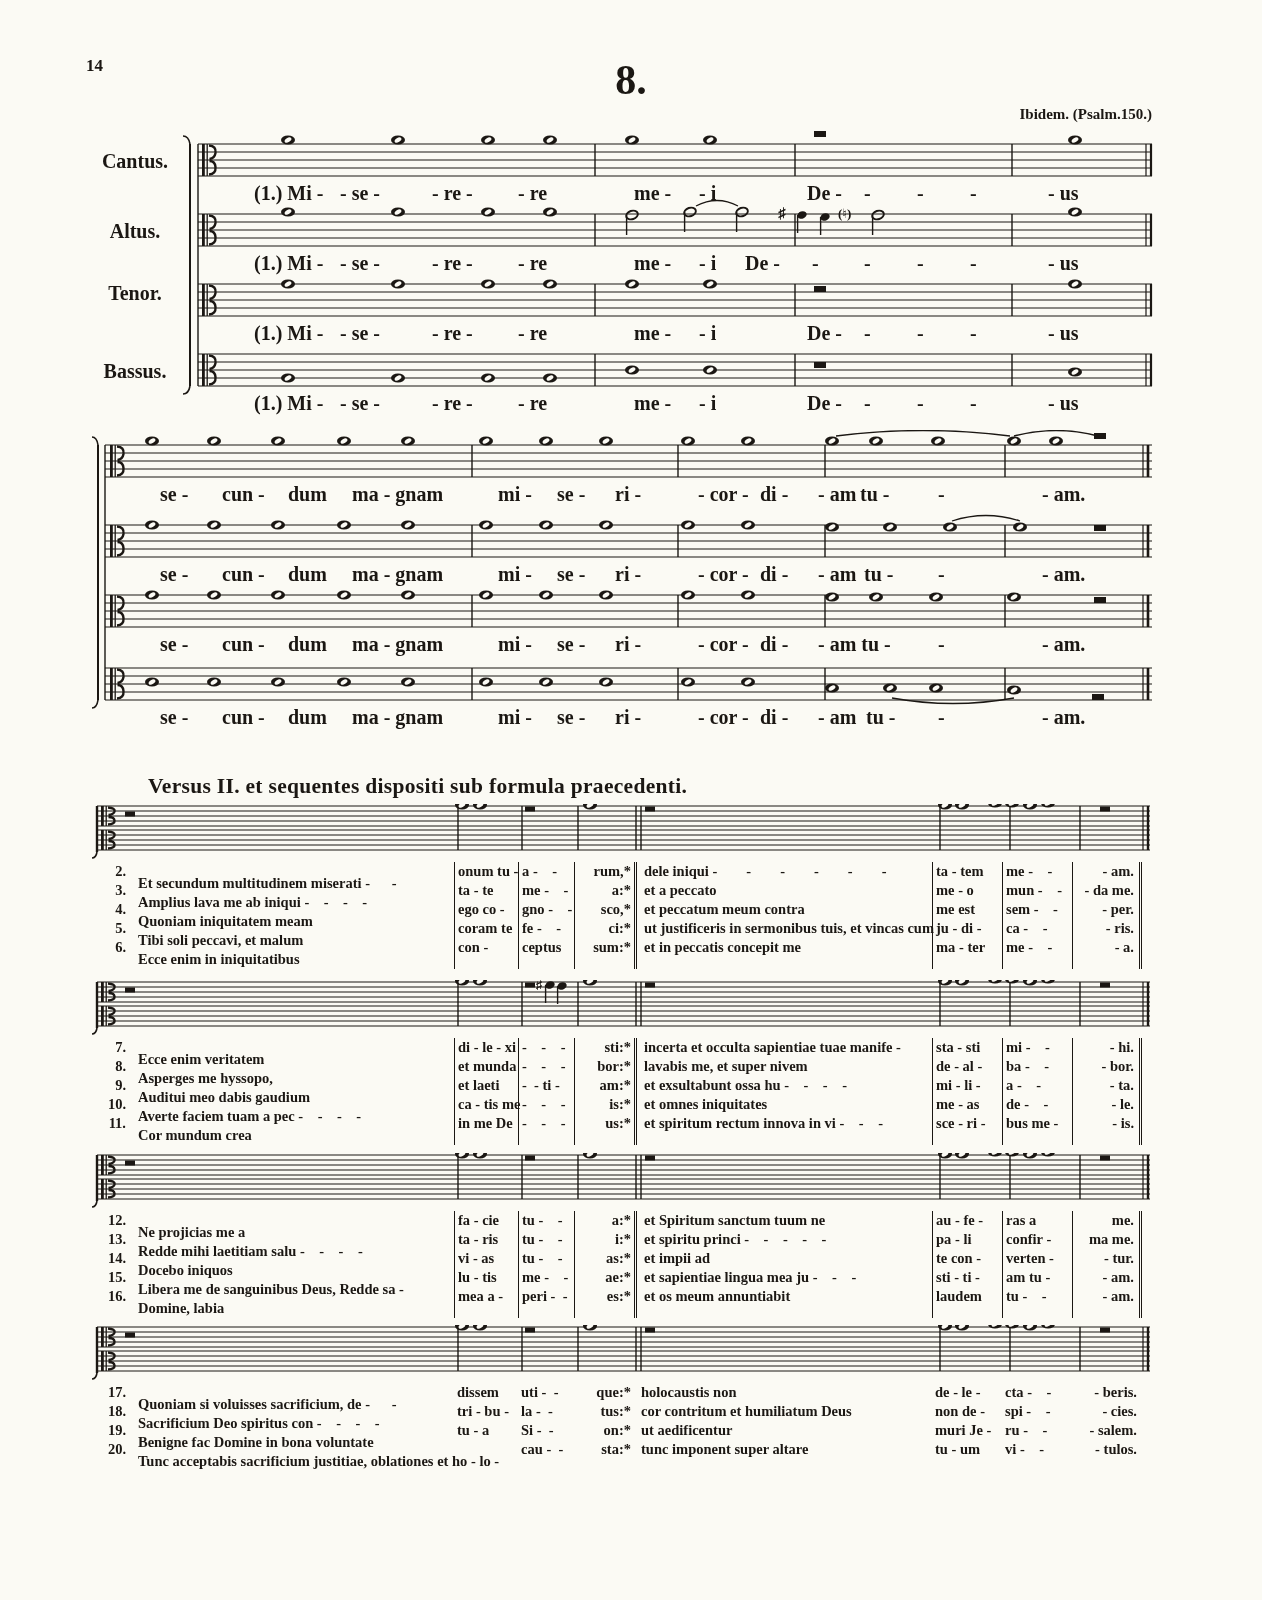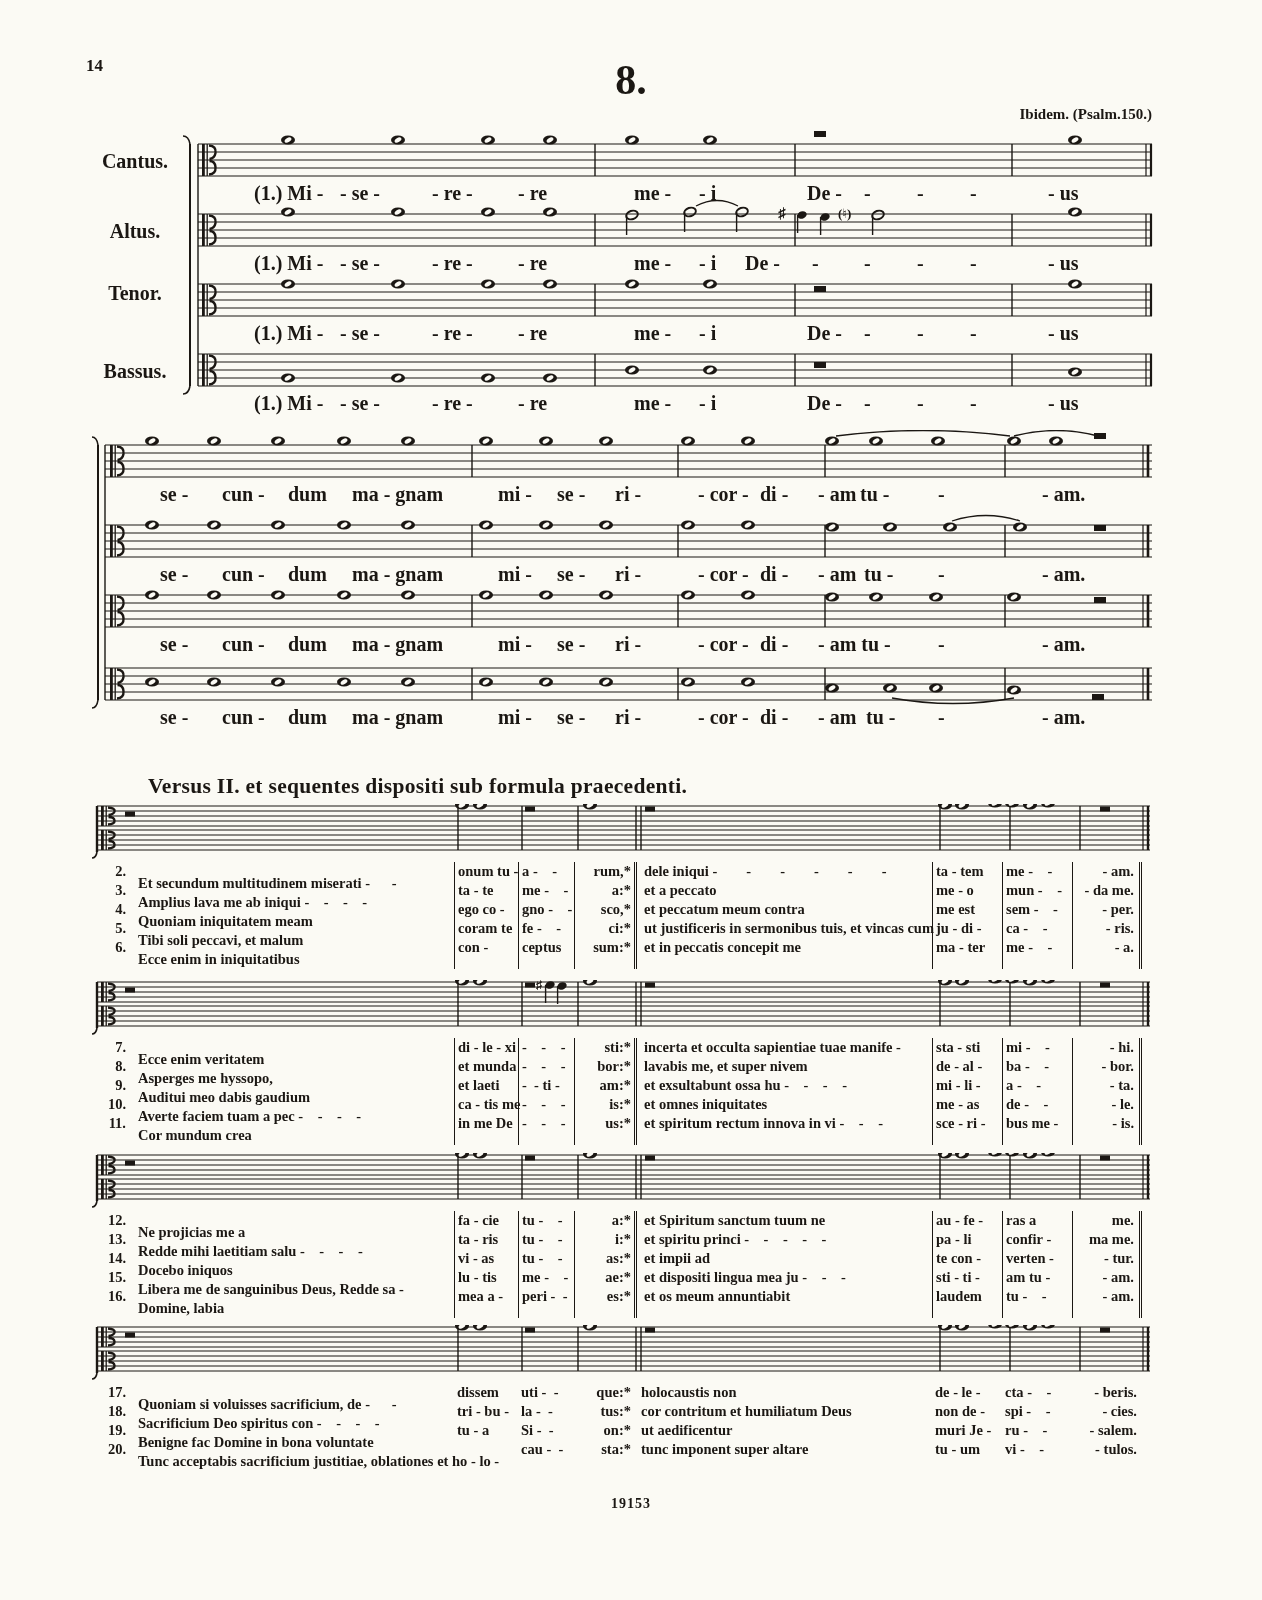--- a/index.html
+++ b/index.html
@@ -720,21 +720,21 @@
             <ellipse cx="958" cy="-1" rx="7" ry="4.6" fill="#1b1713"></ellipse>
             <ellipse cx="958" cy="-1" rx="3.7" ry="2.2" fill="#fbfaf4" transform="rotate(-32 958 -1)"></ellipse>
             <rect x="1010" y="2.5" width="10" height="5" fill="#1b1713"></rect>
             <path d="M 900 -4 Q 930 -15 960 -4" fill="none" stroke="#1b1713" stroke-width="1.3"></path>
           </g>
         </svg>
         <div class="verse-rows ruled">
           <div class="verse-row"><div class="vnum">12.</div><div class="vleft">Ne projicias me a</div><div class="vA">fa - cie</div><div class="vB">tu -  -</div><div class="vC">a:*</div><div class="vright">et Spiritum sanctum tuum ne</div><div class="vD">au - fe -</div><div class="vE">ras a</div><div class="vF">me.</div></div>
           <div class="verse-row"><div class="vnum">13.</div><div class="vleft">Redde mihi laetitiam salu - - - -</div><div class="vA">ta - ris</div><div class="vB">tu -  -</div><div class="vC">i:*</div><div class="vright">et spiritu princi - - - - -</div><div class="vD">pa - li</div><div class="vE">confir -</div><div class="vF">ma me.</div></div>
           <div class="verse-row"><div class="vnum">14.</div><div class="vleft">Docebo iniquos</div><div class="vA">vi - as</div><div class="vB">tu -  -</div><div class="vC">as:*</div><div class="vright">et impii ad</div><div class="vD">te con -</div><div class="vE">verten -</div><div class="vF">- tur.</div></div>
-          <div class="verse-row"><div class="vnum">15.</div><div class="vleft">Libera me de sanguinibus Deus, Redde sa -</div><div class="vA">lu - tis</div><div class="vB">me -  -</div><div class="vC">ae:*</div><div class="vright">et dispositi lingua mea ju - - -</div><div class="vD">sti - ti -</div><div class="vE">am tu -</div><div class="vF">- am.</div></div>
+          <div class="verse-row"><div class="vnum">15.</div><div class="vleft">Libera me de sanguinibus Deus, Redde sa -</div><div class="vA">lu - tis</div><div class="vB">me -  -</div><div class="vC">ae:*</div><div class="vright">et sapientiae lingua mea ju - - -</div><div class="vD">sti - ti -</div><div class="vE">am tu -</div><div class="vF">- am.</div></div>
           <div class="verse-row"><div class="vnum">16.</div><div class="vleft">Domine, labia</div><div class="vA">mea a -</div><div class="vB">peri - -</div><div class="vC">es:*</div><div class="vright">et os meum annuntiabit</div><div class="vD">laudem</div><div class="vE">tu -  -</div><div class="vF">- am.</div></div>
         </div>
       </div>
       <div class="vblock" style="top: 1325px; height: 160px;">
         <svg width="1068" height="56" class="vstaff">
           <g>
             <line x1="7" y1="2" x2="7" y2="48" stroke="#1b1713" stroke-width="2.4"></line>
             <path d="M 7 48 Q 6 54 2 54" fill="none" stroke="#1b1713" stroke-width="1.6"></path>
             <line x1="7" y1="2" x2="1060" y2="2" stroke="#1b1713" stroke-width="1.2"></line>
             <line x1="7" y1="7" x2="1060" y2="7" stroke="#1b1713" stroke-width="1.2"></line>
@@ -793,14 +793,13 @@
         </svg>
         <div class="verse-rows">
           <div class="verse-row"><div class="vnum">17.</div><div class="vleft">Quoniam si voluisses sacrificium, de -  -</div><div class="vA">dissem</div><div class="vB">uti - -</div><div class="vC">que:*</div><div class="vright">holocaustis non</div><div class="vD">de - le -</div><div class="vE">cta -  -</div><div class="vF">- beris.</div></div>
           <div class="verse-row"><div class="vnum">18.</div><div class="vleft">Sacrificium Deo spiritus con - - - -</div><div class="vA">tri - bu -</div><div class="vB">la - -</div><div class="vC">tus:*</div><div class="vright">cor contritum et humiliatum Deus</div><div class="vD">non de -</div><div class="vE">spi -  -</div><div class="vF">- cies.</div></div>
           <div class="verse-row"><div class="vnum">19.</div><div class="vleft">Benigne fac Domine in bona voluntate</div><div class="vA">tu - a</div><div class="vB">Si - -</div><div class="vC">on:*</div><div class="vright">ut aedificentur</div><div class="vD">muri Je -</div><div class="vE">ru -  -</div><div class="vF">- salem.</div></div>
           <div class="verse-row"><div class="vnum">20.</div><div class="vleft">Tunc acceptabis sacrificium justitiae, oblationes et ho - lo -</div><div class="vA"></div><div class="vB">cau - -</div><div class="vC">sta:*</div><div class="vright">tunc imponent super altare</div><div class="vD">tu - um</div><div class="vE">vi -  -</div><div class="vF">- tulos.</div></div>
         </div>
       </div>
     </div>
 
-  <div class="plate">19153</div>
 </div>
 
 </body></html>

